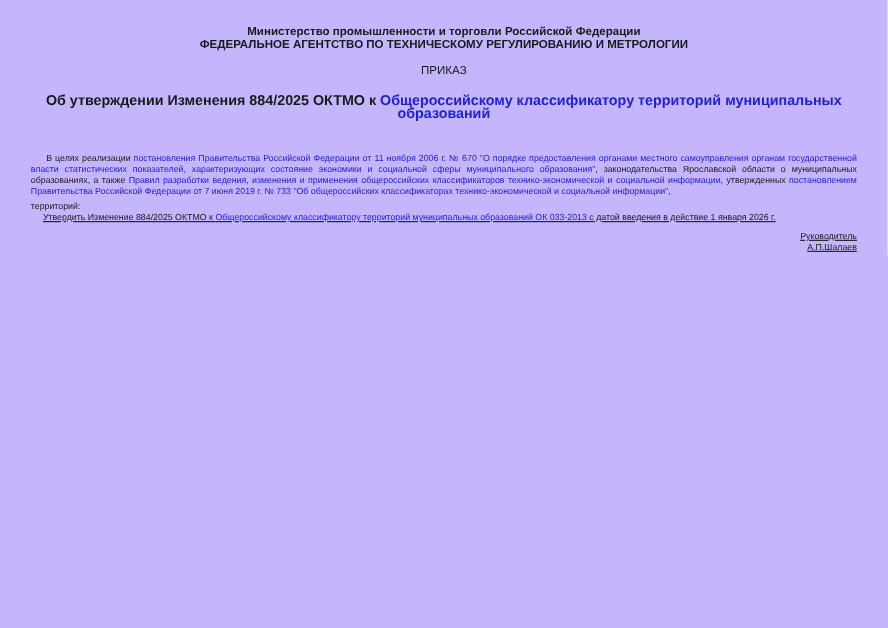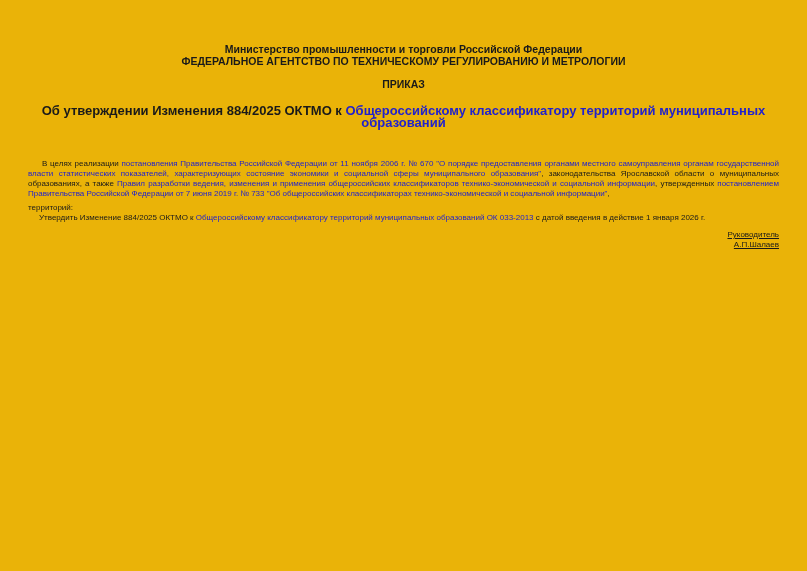--- a/index.html
+++ b/index.html
@@ -4,36 +4,36 @@
 <style>
   html, body {
     margin: 0;
     padding: 0;
     background: #ffffff;
   }
   .page {
     position: relative;
     width: 807px;
     height: 571px;
-    background: #eab308;
+    background: #c4b5fd;
     font-family: "Liberation Sans", sans-serif;
     color: #1a1a1a;
     overflow: hidden;
     box-sizing: border-box;
-    padding: 43px 28px 0 28px;
+    padding: 23px 28px 0 28px;
   }
   .hdr-block {
     text-align: center;
     font-weight: bold;
     font-size: 10.5px;
     line-height: 12px;
   }
   .doc-type {
     text-align: center;
-    font-weight: bold;
+    font-weight: normal;
     font-size: 10.5px;
     margin-top: 11px;
   }
   .doc-date {
     text-align: center;
     font-weight: bold;
     font-size: 10.5px;
     margin-top: 9px;
   }
   .doc-title {
@@ -51,20 +51,21 @@
   .para-justified {
     text-align: justify;
     text-align-last: left;
     text-indent: 14px;
   }
   .para-plain {
     margin-top: 4px;
   }
   .para-order {
     text-indent: 11px;
+    text-decoration: underline;
   }
   a.link {
     color: #2222cc;
     text-decoration: none;
     cursor: pointer;
   }
   .signature {
     margin-top: 7px;
     text-align: right;
     font-size: 8px;

